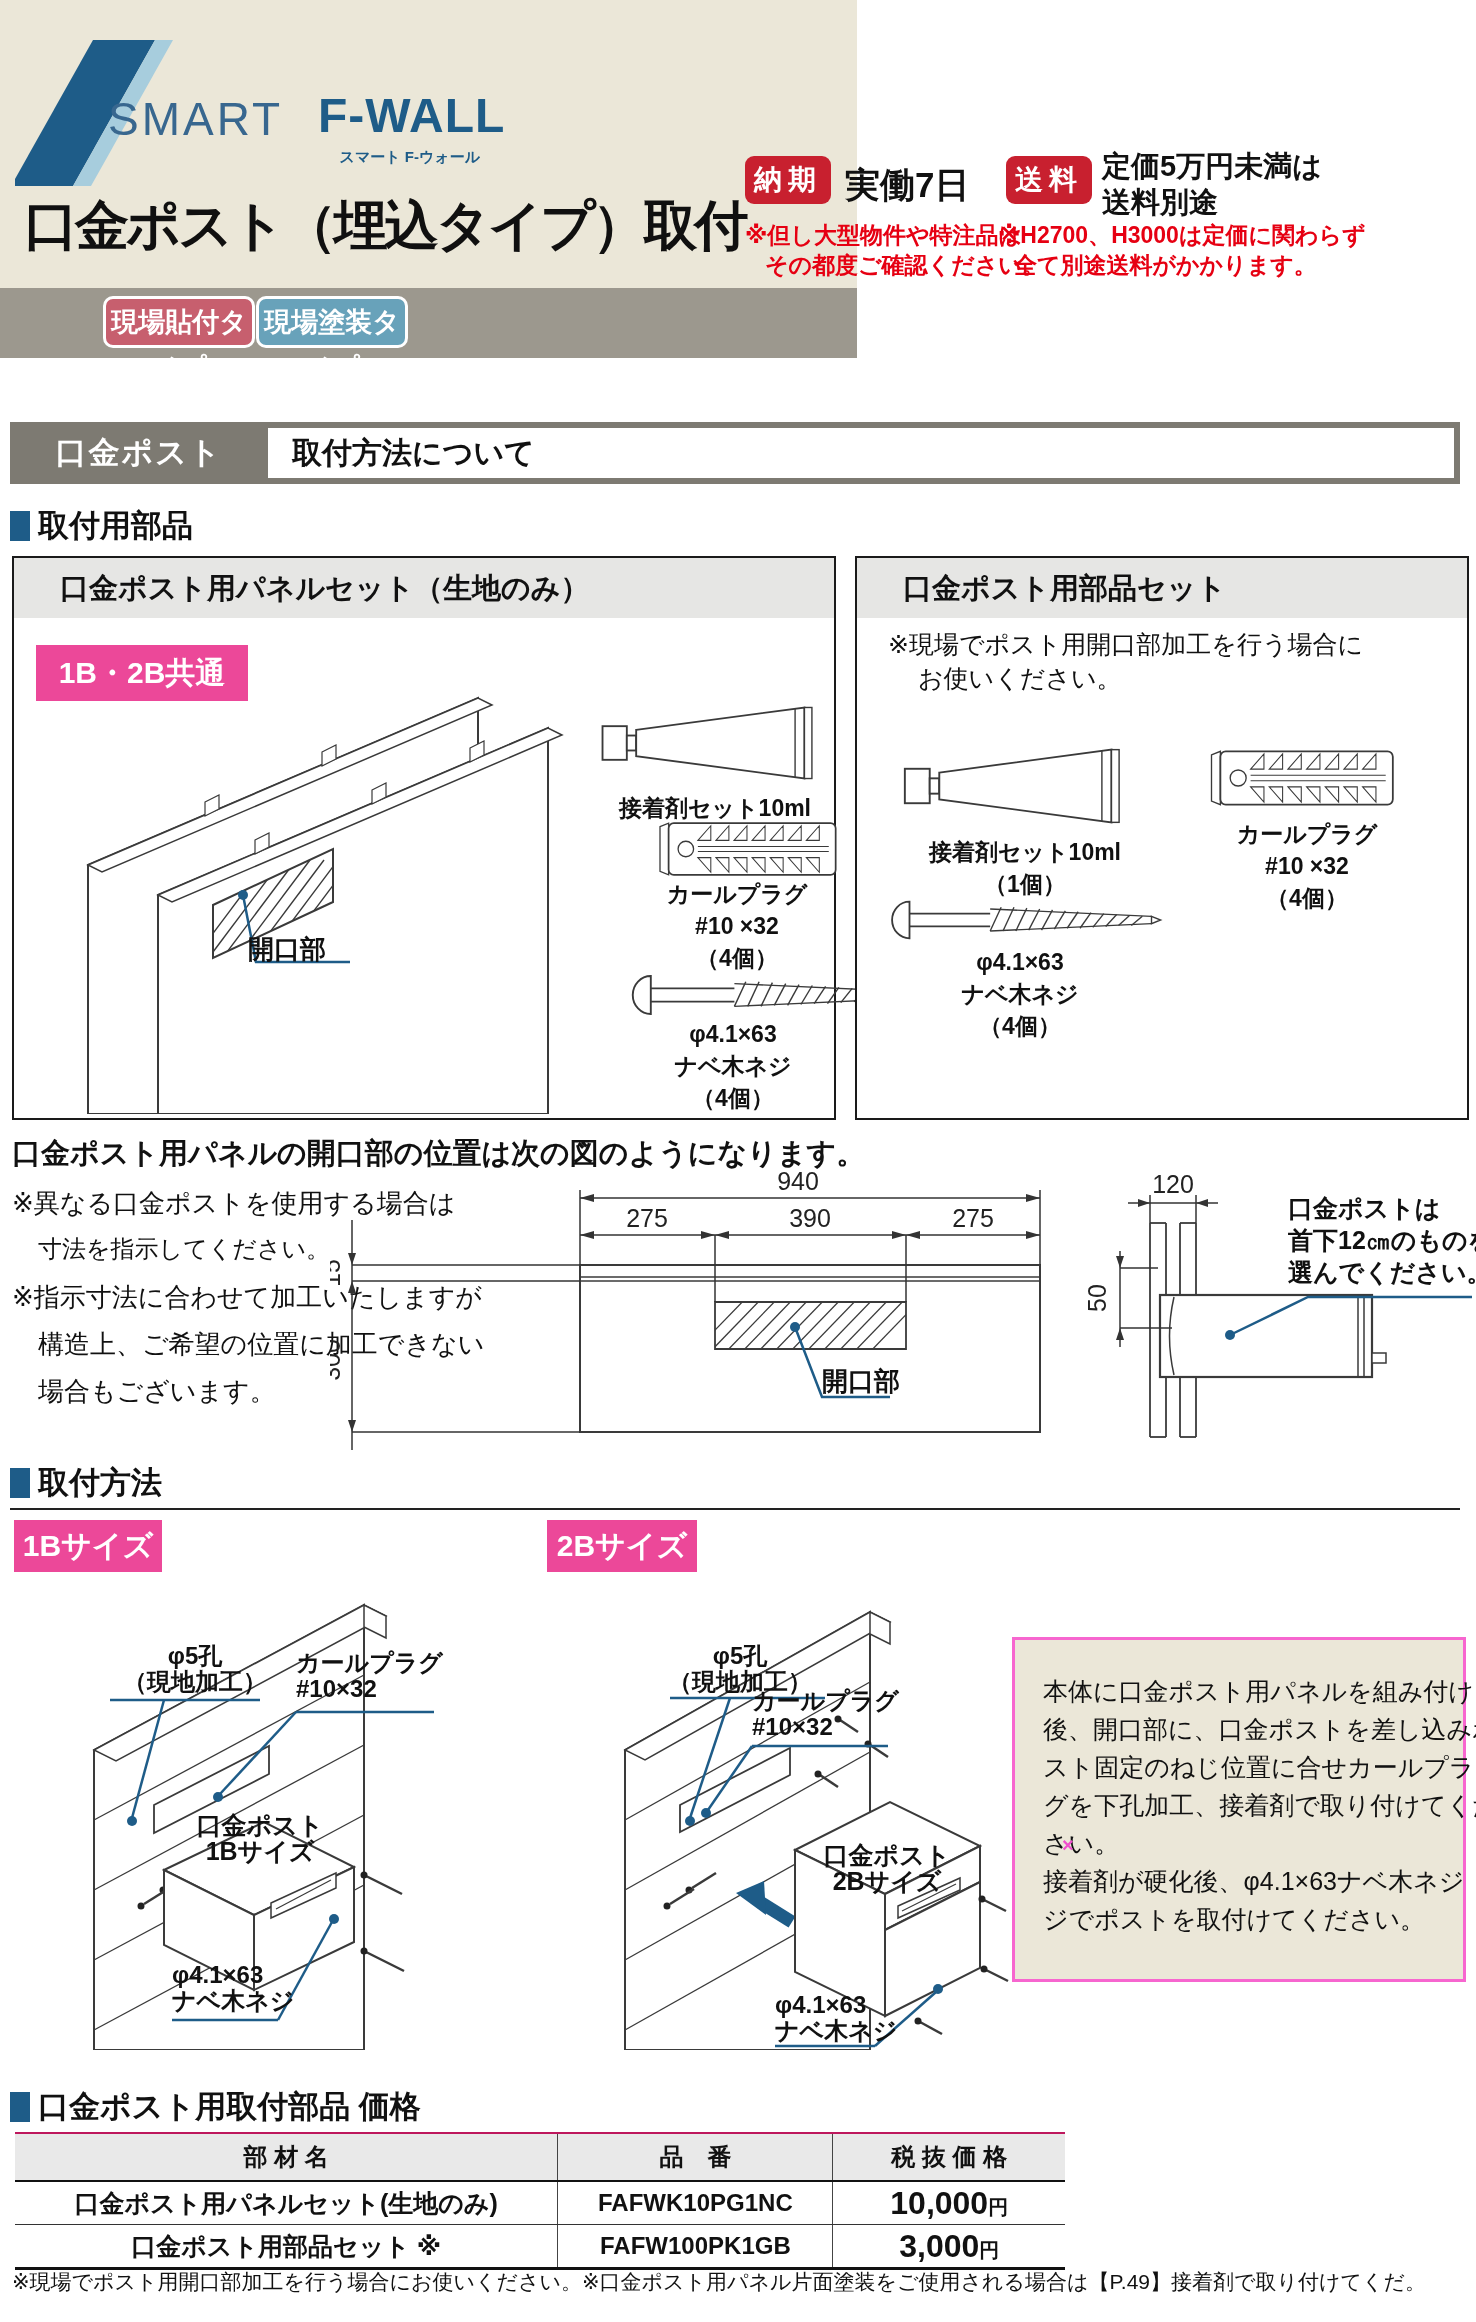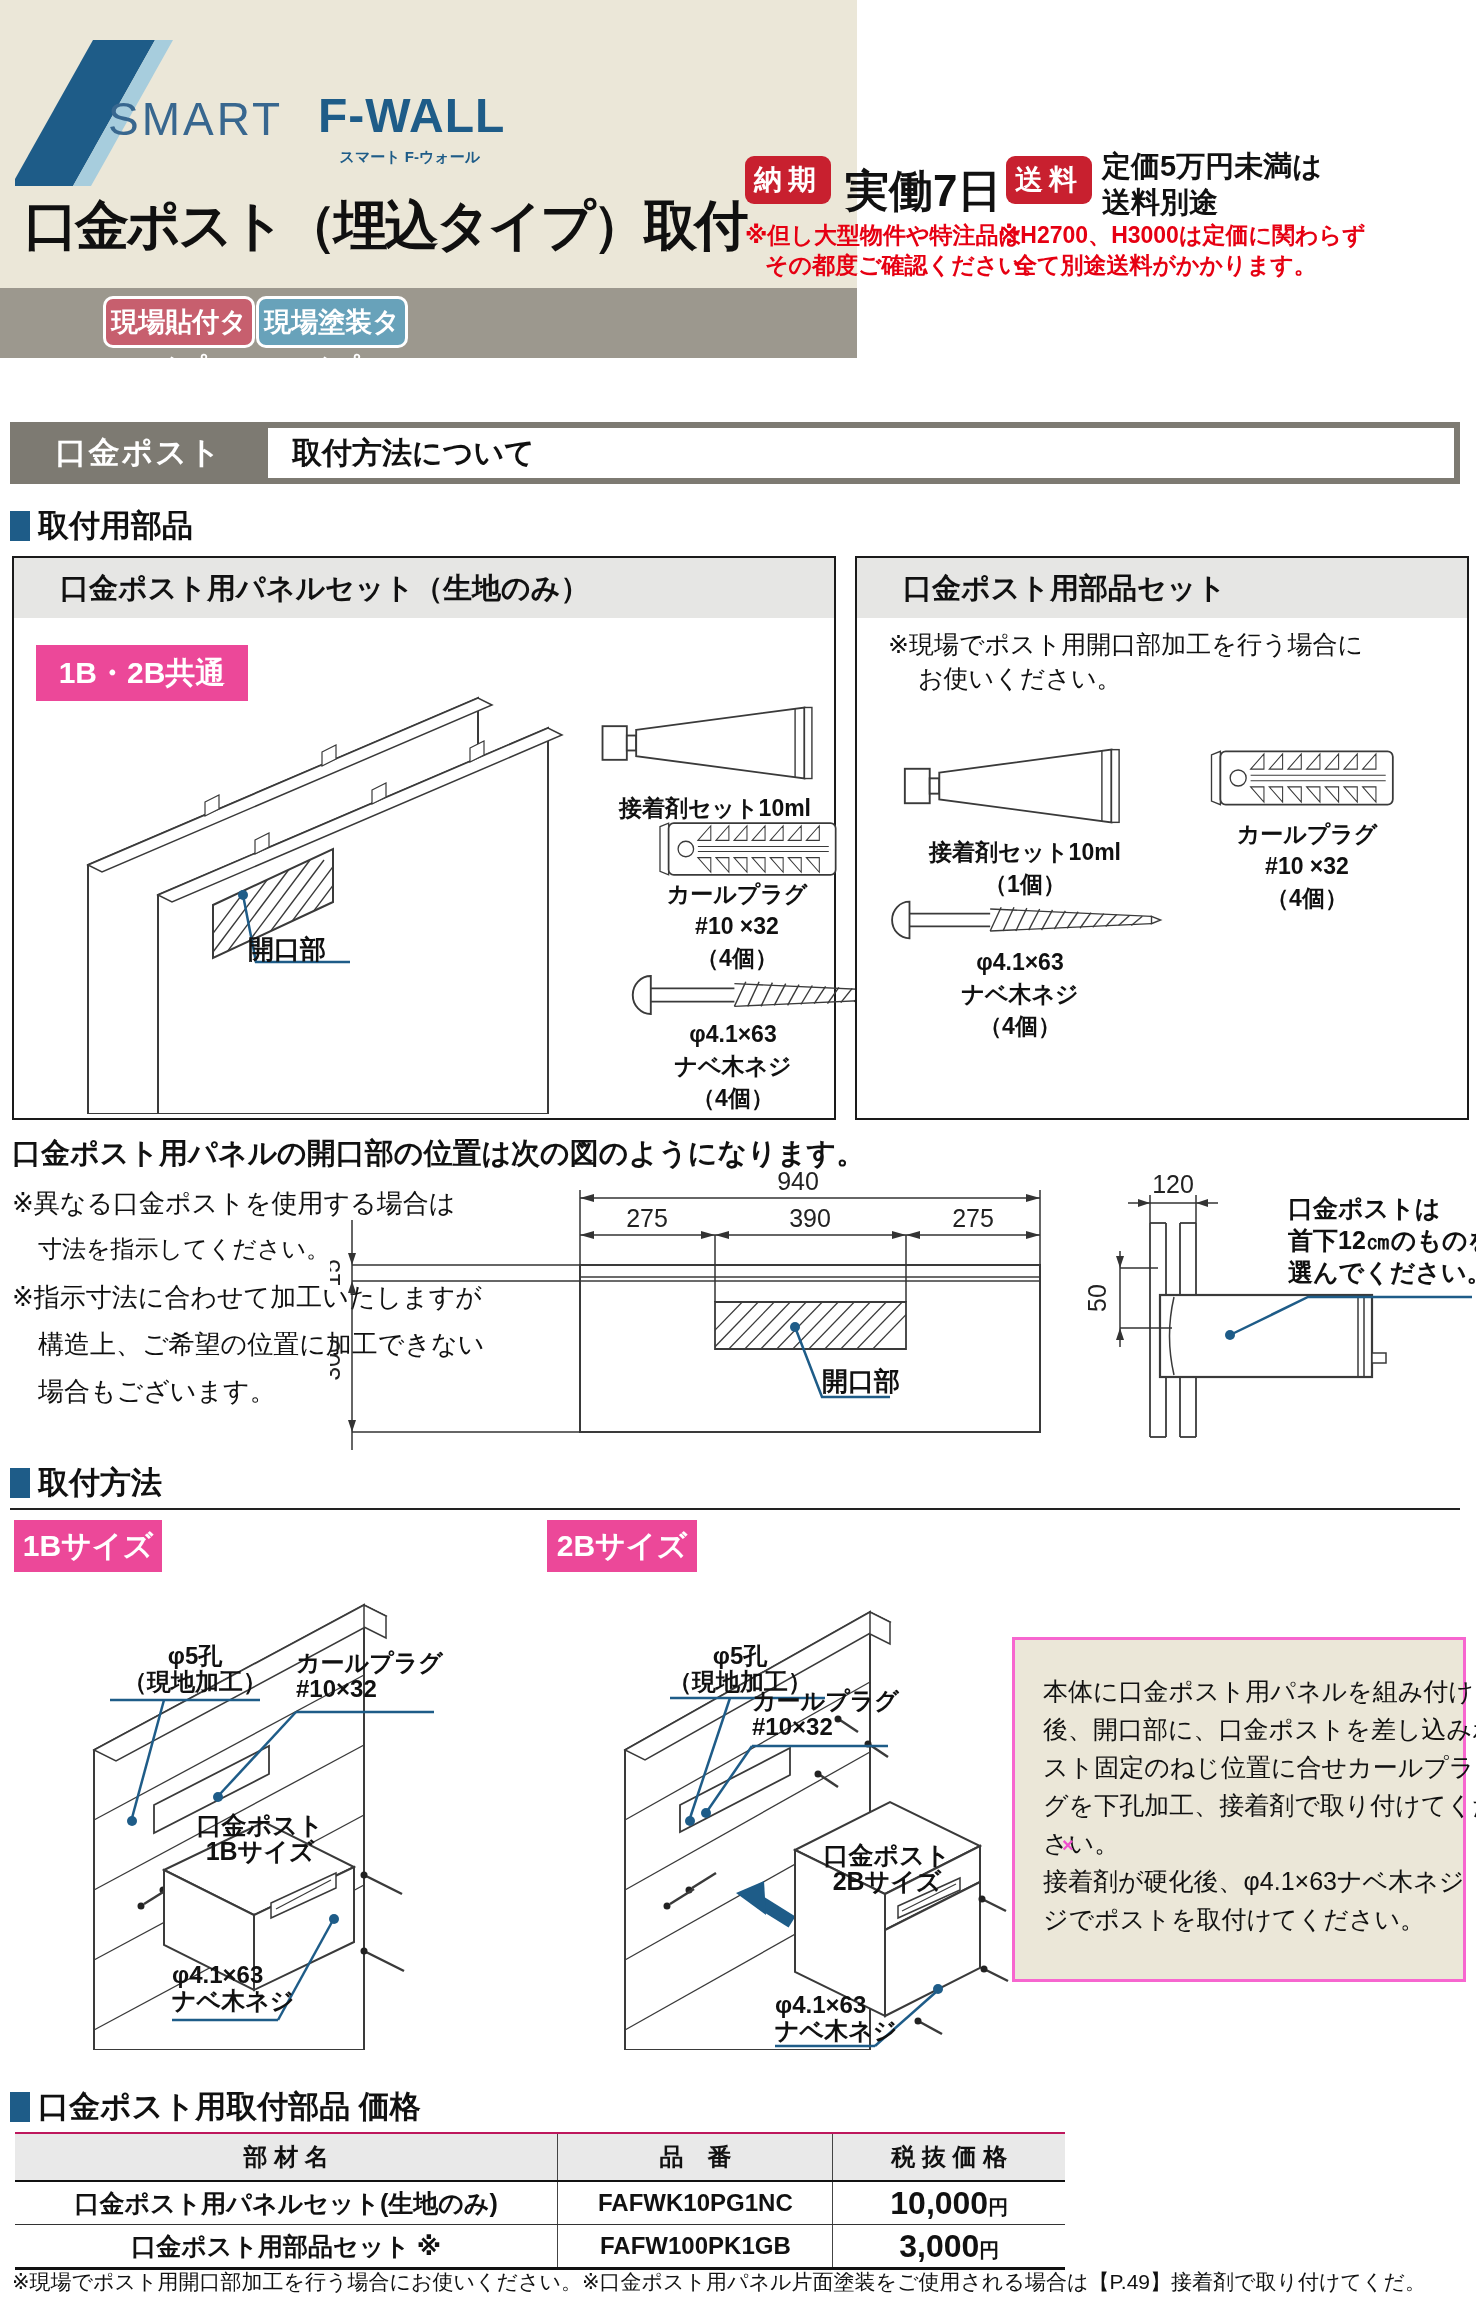--- a/index.html
+++ b/index.html
@@ -10,21 +10,21 @@
   .hd-beige{left:0;top:0;width:857px;height:288px;background:#ebe7d8;}
   .hd-band{left:0;top:288px;width:857px;height:70px;background:#9c988e;}
   .brand-smart{font-size:46px;letter-spacing:3px;color:#38678f;}
   .brand-fwall{font-size:48px;font-weight:bold;color:#1e5c88;letter-spacing:1px;}
   .brand-kana{font-size:15px;font-weight:bold;color:#1e5c88;text-align:right;}
   .hd-title{font-size:54px;font-weight:bold;letter-spacing:-3px;color:#101010;white-space:nowrap;}
   .type-tag{height:46px;border:3px solid #fff;border-radius:10px;color:#fff;font-size:27px;
             font-weight:bold;text-align:center;line-height:46px;}
   .badge{height:48px;border-radius:9px;background:#c8202f;color:#fff;font-size:28px;font-weight:bold;
          text-align:center;line-height:48px;letter-spacing:6px;}
-  .badge-val{font-size:44px;font-weight:bold;color:#111;text-align:center;}
+  .badge-val{font-size:35px;font-weight:bold;color:#111;text-align:center;}
   .ship-val{font-size:29px;font-weight:bold;line-height:36px;color:#111;}
   .red-note{font-size:23px;font-weight:bold;color:#e60012;line-height:30px;white-space:nowrap;}
   
   .sec-bar{left:10px;top:422px;width:1450px;height:62px;background:#7d7a72;}
   .sec-bar .lbl{position:absolute;left:0;top:0;width:258px;height:62px;color:#fff;font-size:31px;
                 font-weight:bold;text-align:center;line-height:62px;letter-spacing:2px;}
   .sec-bar .ttl{position:absolute;left:258px;top:6px;right:6px;bottom:6px;background:#fff;
                 font-size:30px;font-weight:bold;line-height:50px;padding-left:24px;}
   .h-blue{display:flex;align-items:center;}
   .h-blue .sq{width:20px;height:30px;background:#1e5c88;margin-right:8px;}

